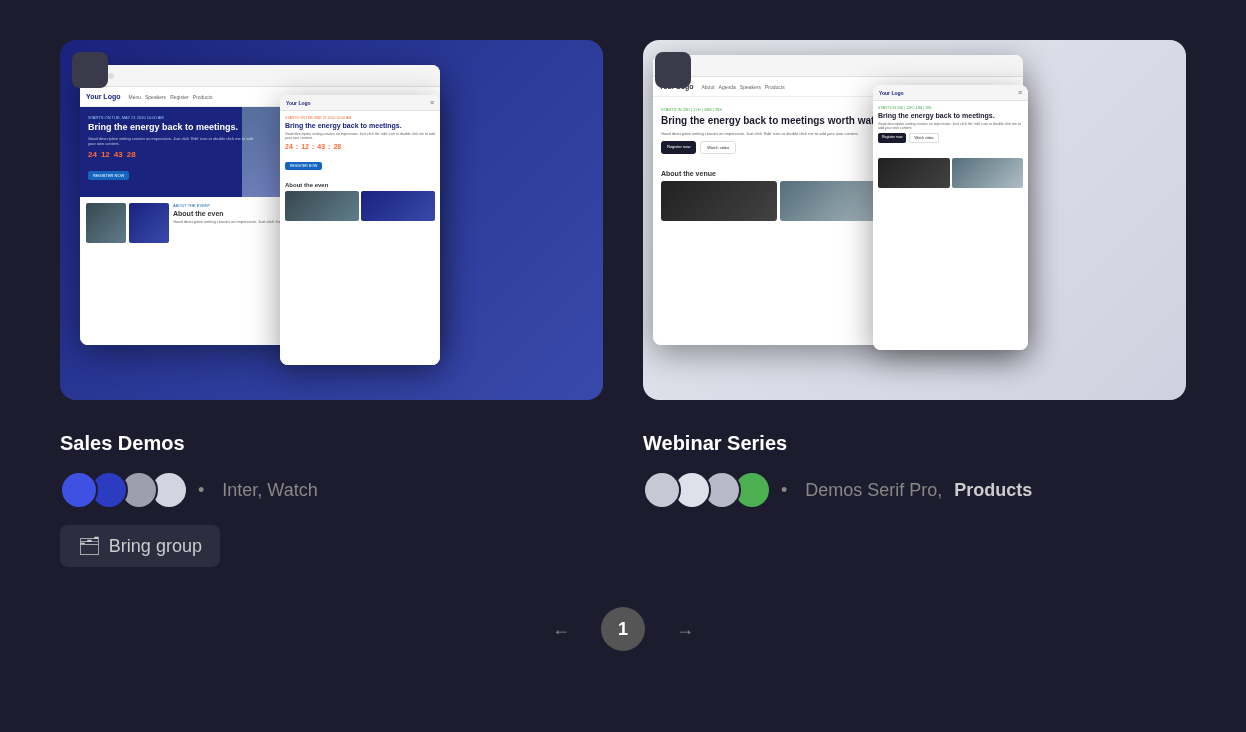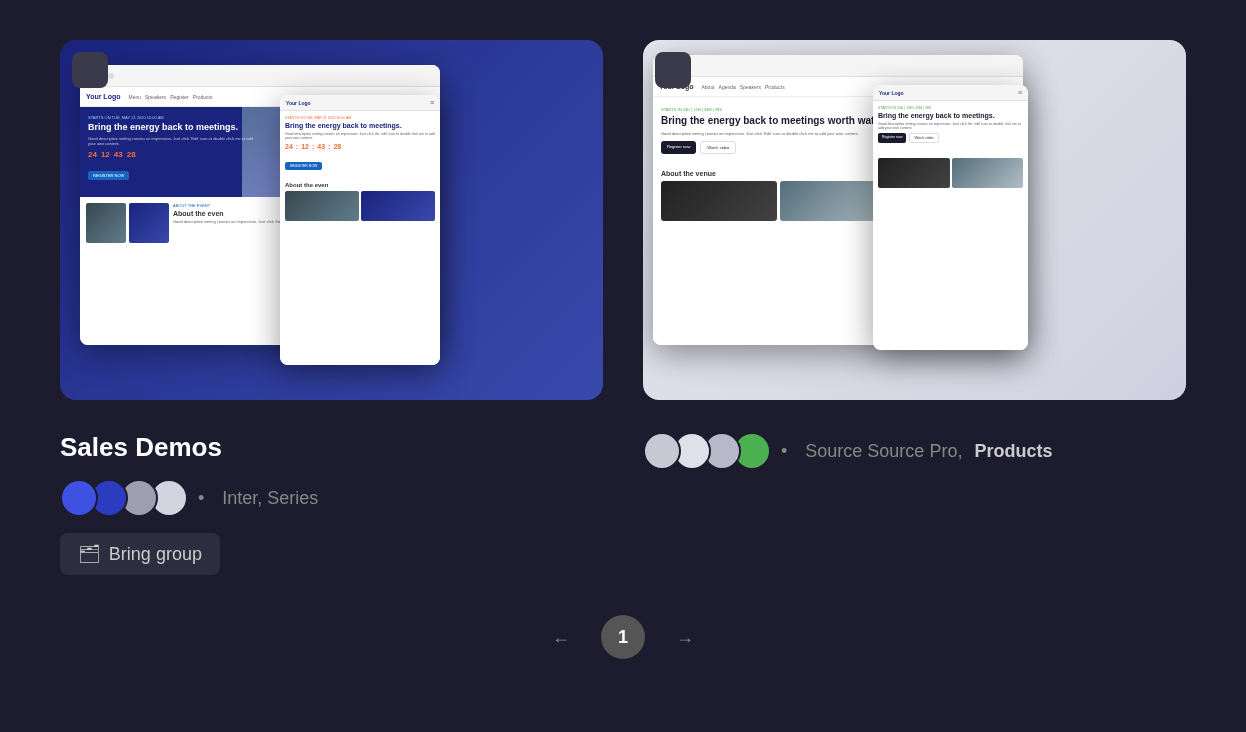--- a/index.html
+++ b/index.html
@@ -495,21 +495,21 @@
       gap: 40px;
       width: 100%;
       margin-bottom: 20px;
     }
 
     .card-info {
       flex: 1;
     }
 
     .card-title {
-      font-size: 26px;
+      font-size: 20px;
       font-weight: 700;
       color: #fff;
       margin-bottom: 16px;
     }
 
     .color-fonts-row {
       display: flex;
       align-items: center;
       gap: 12px;
       margin-bottom: 16px;
@@ -756,38 +756,39 @@
   <div class="card-info">
     <div class="card-title">Sales Demos</div>
     <div class="color-fonts-row">
       <div class="color-swatches">
         <div class="color-swatch" style="background:#3f51e3;z-index:4;"></div>
         <div class="color-swatch" style="background:#2c3cc0;z-index:3;"></div>
         <div class="color-swatch" style="background:#9e9eae;z-index:2;"></div>
         <div class="color-swatch" style="background:#d4d4e0;z-index:1;"></div>
       </div>
       <span class="bullet">•</span>
-      <span class="font-label">Inter, Series</span>
+      <span class="font-label">Inter, Watch</span>
     </div>
     <div class="group-badge">
       <span class="group-icon">🗂</span>
       <span>Bring group</span>
     </div>
   </div>
 
   <div class="card-info">
+    <div class="card-title">Webinar Series</div>
     <div class="color-fonts-row">
       <div class="color-swatches">
         <div class="color-swatch" style="background:#c8c8d4;z-index:4;"></div>
         <div class="color-swatch" style="background:#e0e0ea;z-index:3;"></div>
         <div class="color-swatch" style="background:#b8b8c8;z-index:2;"></div>
         <div class="color-swatch" style="background:#4caf50;z-index:1;"></div>
       </div>
       <span class="bullet">•</span>
-      <span class="font-label">Source Source Pro,</span>
+      <span class="font-label">Demos Serif Pro,</span>
       <span class="font-label font-label-bold">Products</span>
     </div>
   </div>
 
 </div>
 
 <div class="pagination">
   <div class="page-arrow">←</div>
   <div class="page-number">1</div>
   <div class="page-arrow">→</div>

